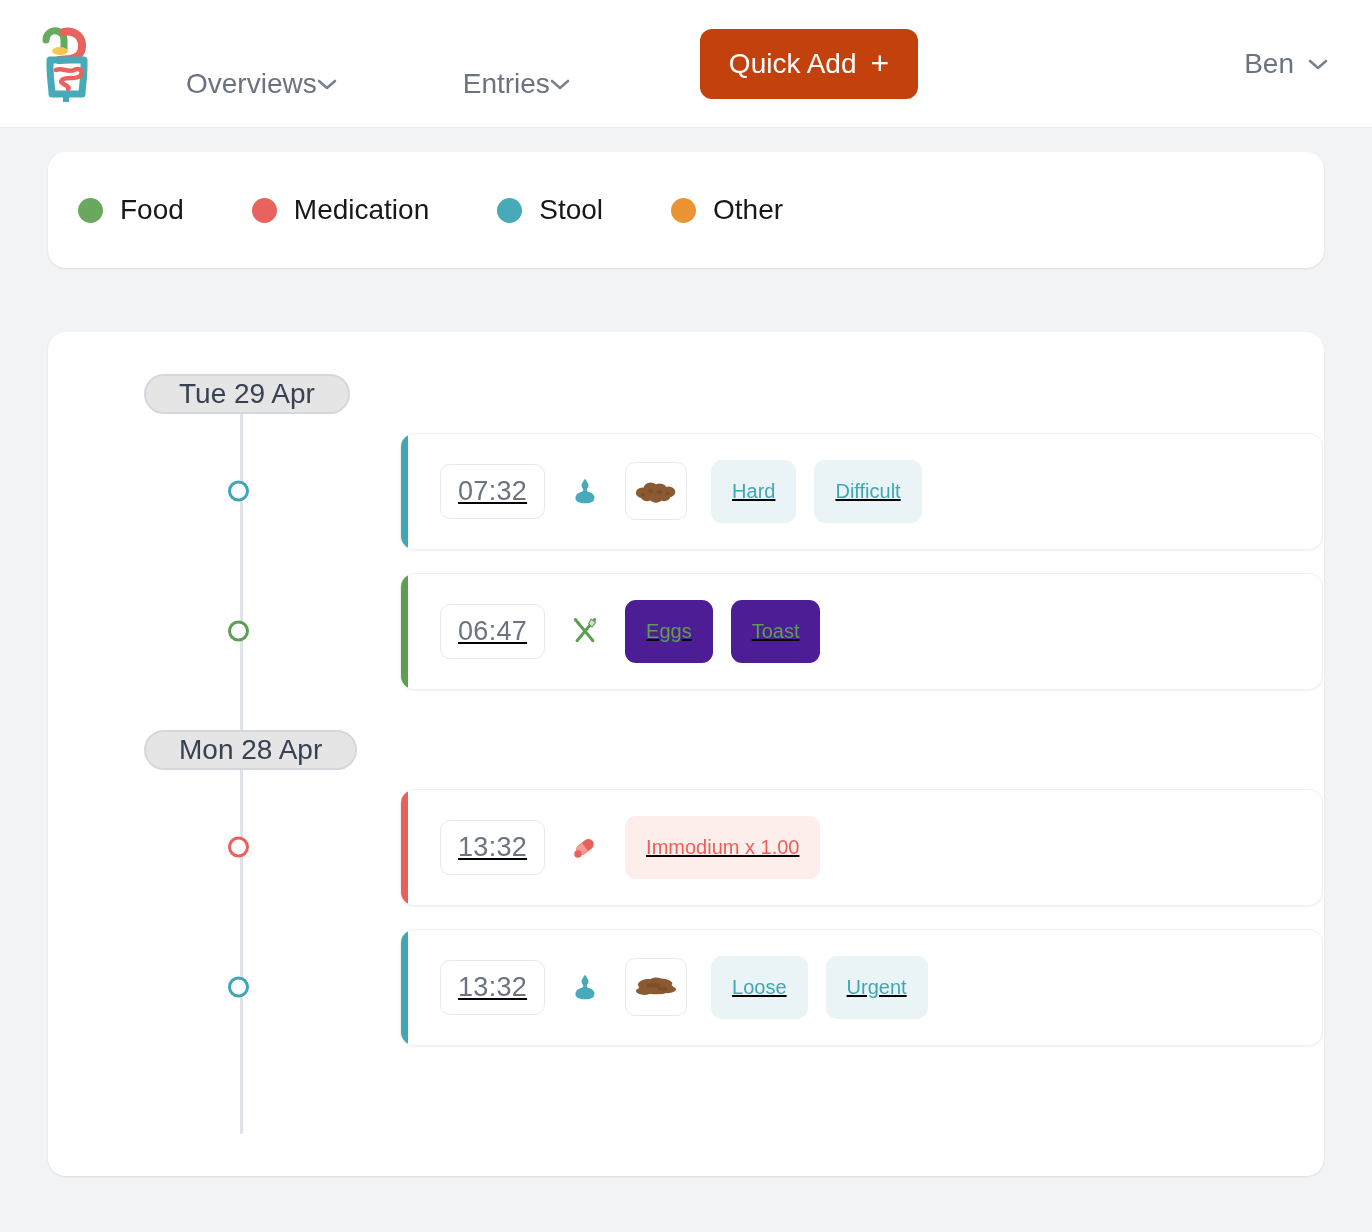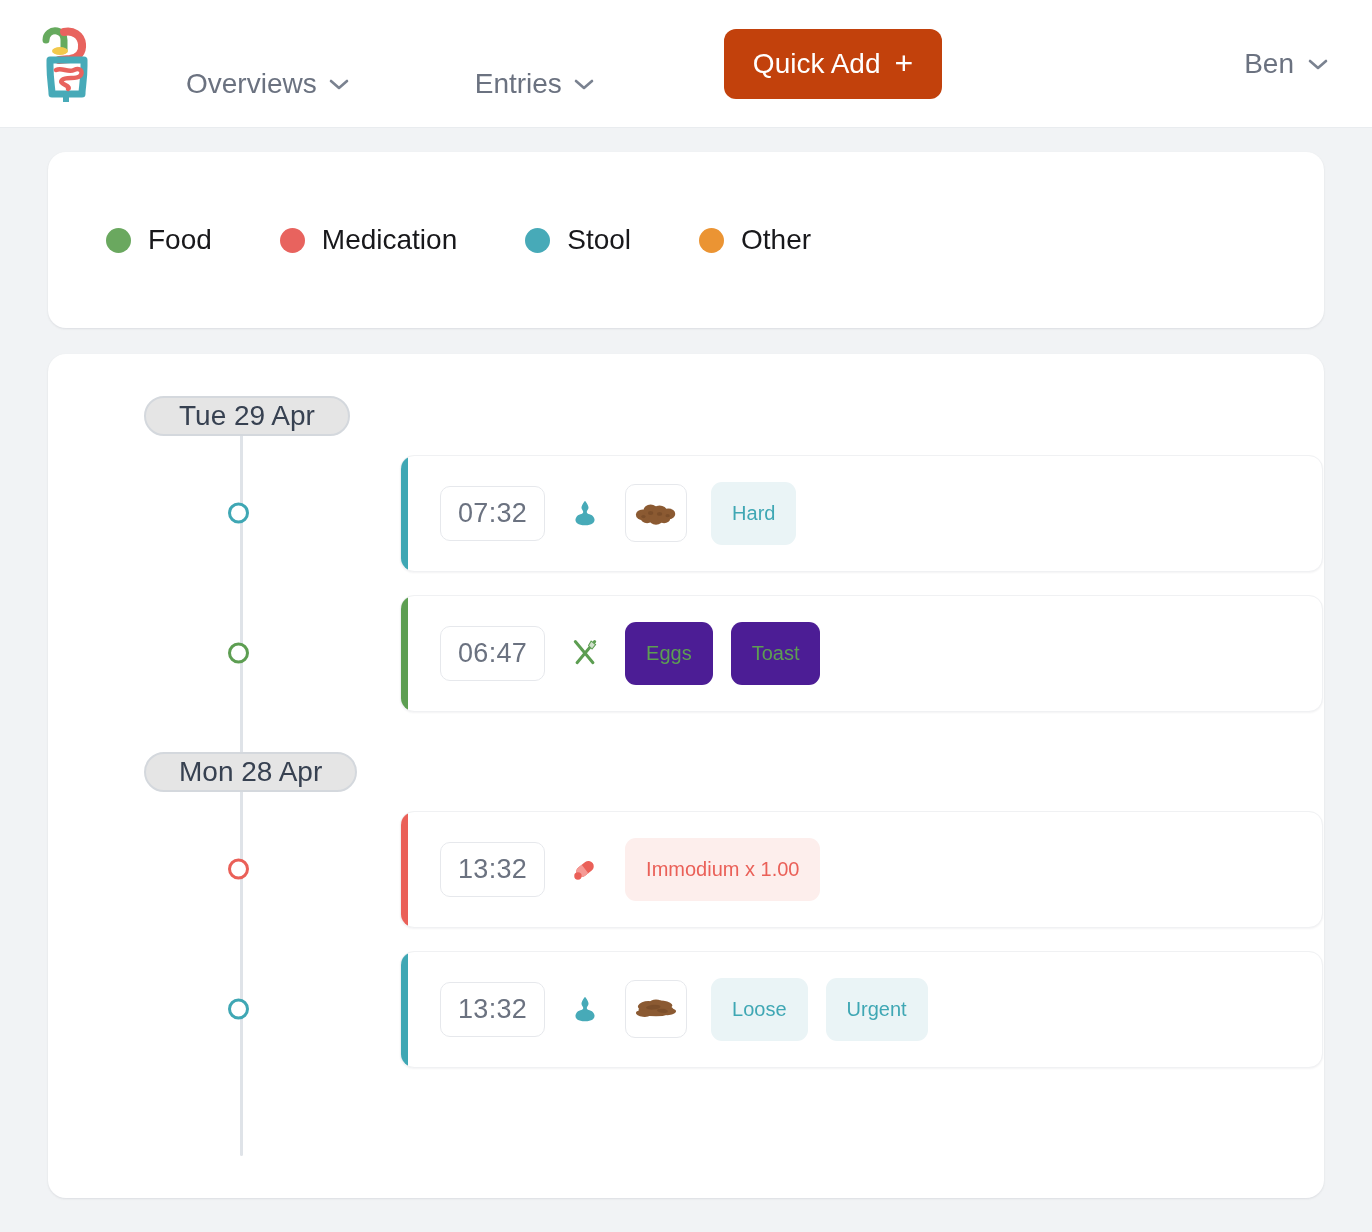--- a/index.html
+++ b/index.html
@@ -24,21 +24,20 @@
   .brand-logo {
     width: 54px;
     height: 76px;
     flex: 0 0 auto;
     margin-right: 92px;
     display: block;
   }
   .nav-link {
     display: flex;
     align-items: center;
-    gap: 12px;
     font-size: 28px;
     color: #6b7280;
     cursor: pointer;
     white-space: nowrap;
     margin-top: 40px;
   }
   .nav-overviews { margin-right: 126px; }
   .nav-entries   { margin-right: 130px; }
   .chev {
     width: 20px; height: 12px; display: inline-block;
@@ -74,25 +73,25 @@
   .page { padding: 24px 48px 0 48px; }
 
   .card {
     background: #ffffff;
     border-radius: 18px;
     box-shadow: 0 1px 3px rgba(16,24,40,.055), 0 1px 2px rgba(16,24,40,.04);
   }
 
   
   .legend-card {
-    height: 176px;
-    display: flex;
-    align-items: center;
-    padding-left: 58px;
-    margin-bottom: 26px;
+    height: 116px;
+    display: flex;
+    align-items: center;
+    padding-left: 30px;
+    margin-bottom: 64px;
   }
   .legend-item {
     display: flex;
     align-items: center;
     gap: 17px;
     margin-right: 68px;
     cursor: pointer;
   }
   .legend-dot { width: 25px; height: 25px; border-radius: 50%; flex: 0 0 auto; }
   .legend-label { font-size: 28px; color: #18181b; }
@@ -153,20 +152,21 @@
     background: #ffffff;
     border-radius: 14px;
     border: 1px solid #f0f1f3;
     box-shadow: 0 1px 2px rgba(16,24,40,.05);
     display: flex;
     align-items: center;
     padding: 26px 0 26px 0;
     position: relative;
     overflow: hidden;
     cursor: pointer;
+    text-decoration: underline;
   }
   .accent {
     position: absolute;
     left: 0; top: 0; bottom: 0;
     width: 7px;
     border-radius: 14px 0 0 14px;
   }
   .accent.stool { background: #3fa7b4; }
   .accent.food  { background: #5d9e52; }
   .accent.med   { background: #ea6058; }
@@ -316,20 +316,21 @@
               </g>
               <g fill="#6e4525" opacity=".55">
                 <ellipse cx="18" cy="19" rx="3" ry="2.2"></ellipse>
                 <ellipse cx="28" cy="20" rx="3" ry="2.2"></ellipse>
                 <ellipse cx="10" cy="23" rx="2.4" ry="1.8"></ellipse>
                 <ellipse cx="37" cy="22" rx="2.4" ry="1.8"></ellipse>
               </g>
             </svg>
           </span>
           <span class="tag stool">Hard</span>
+          <span class="tag stool">Difficult</span>
         </div>
       </div>
     </div>
 
     <div class="gap-sm"></div>
 
     <div class="entry-row">
       <span class="node food"></span>
       <div class="entry-card">
         <span class="accent food"></span>

